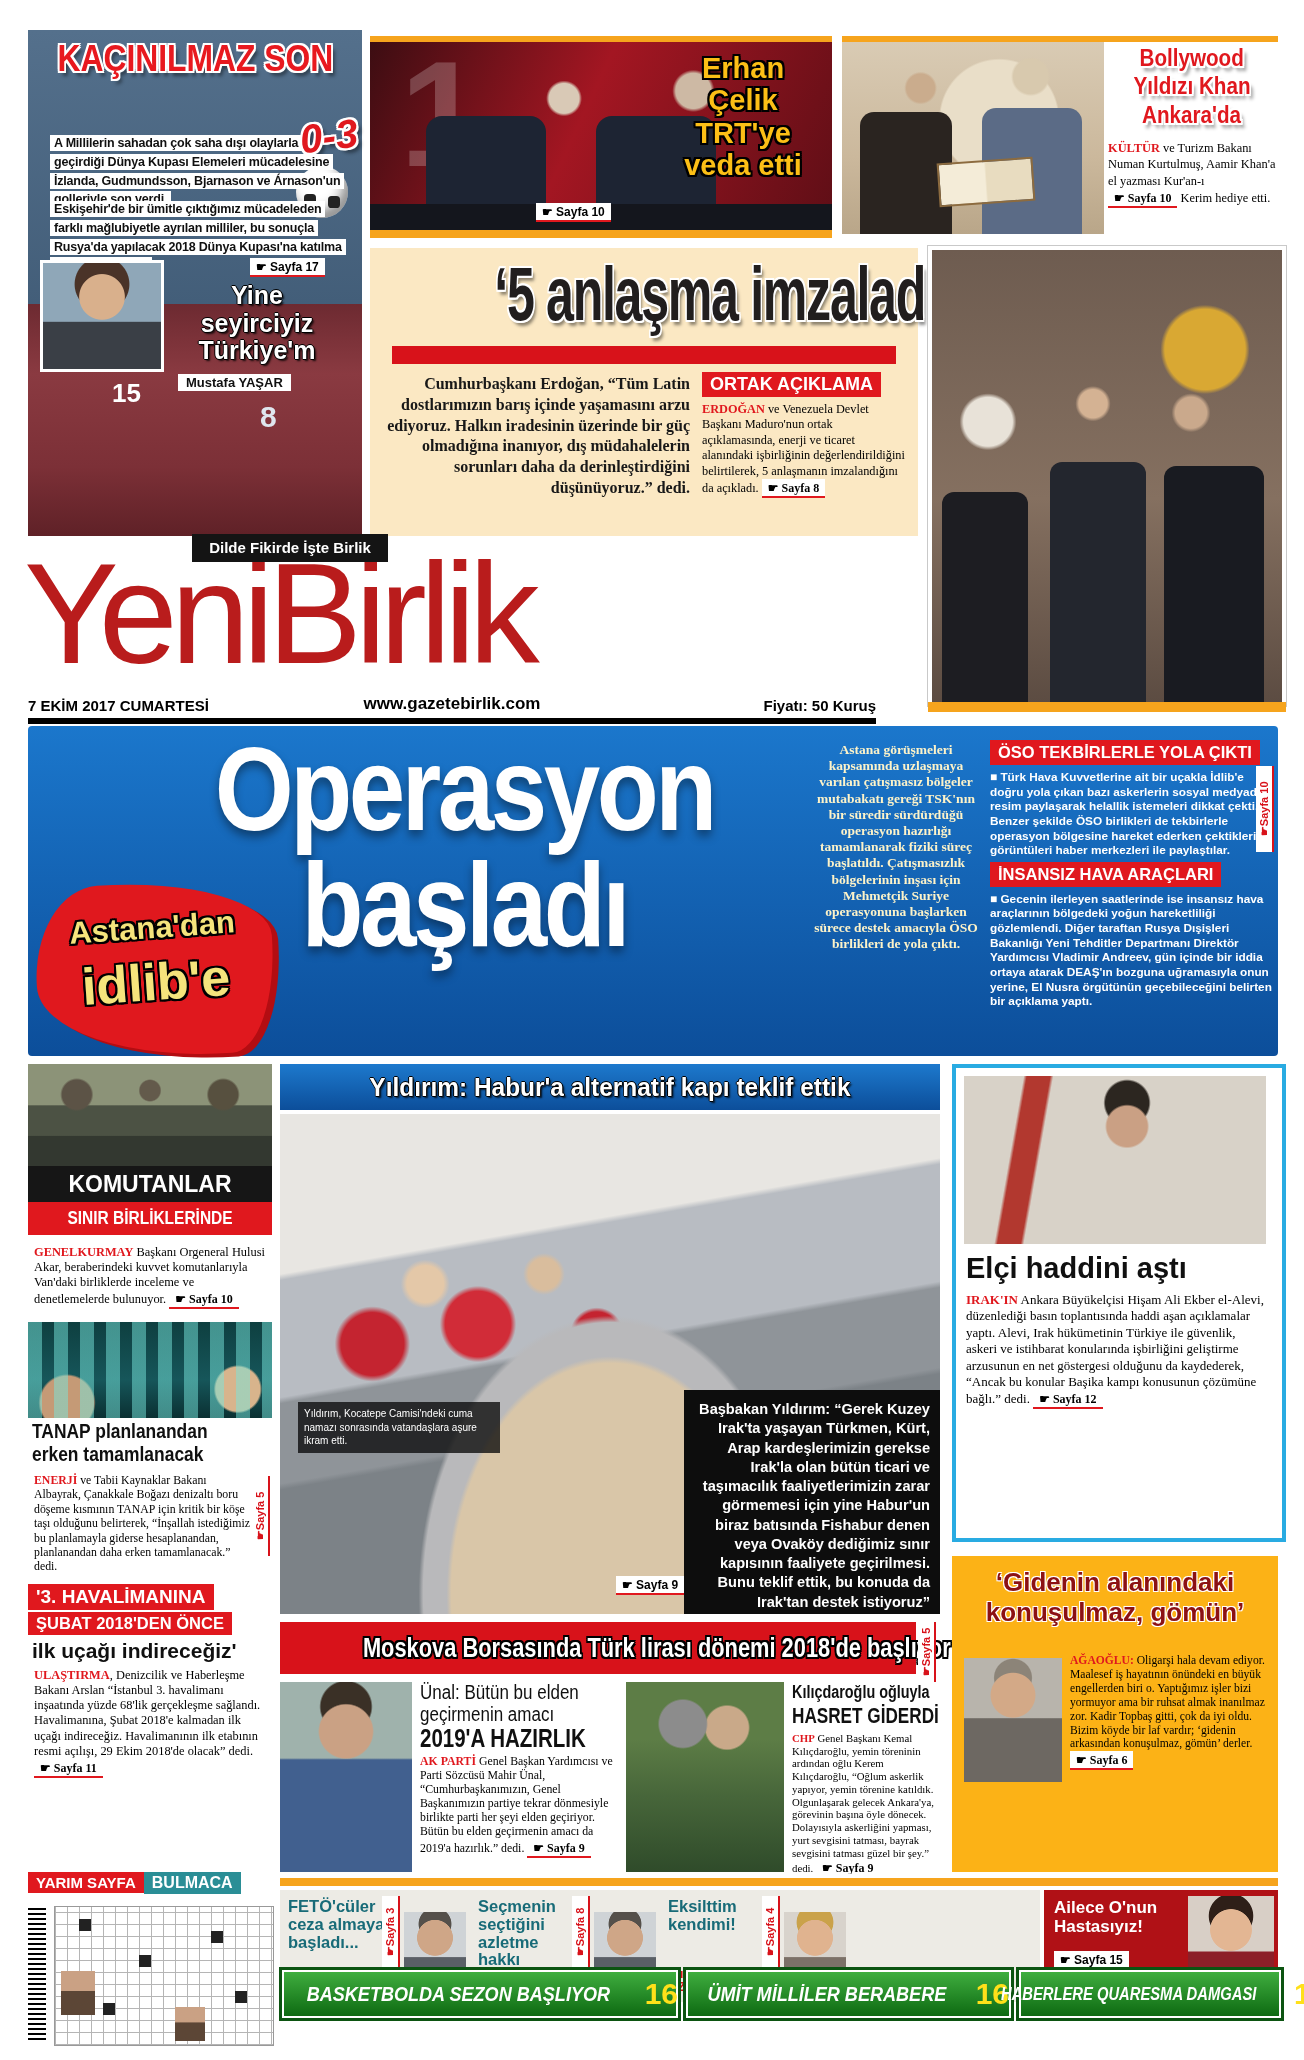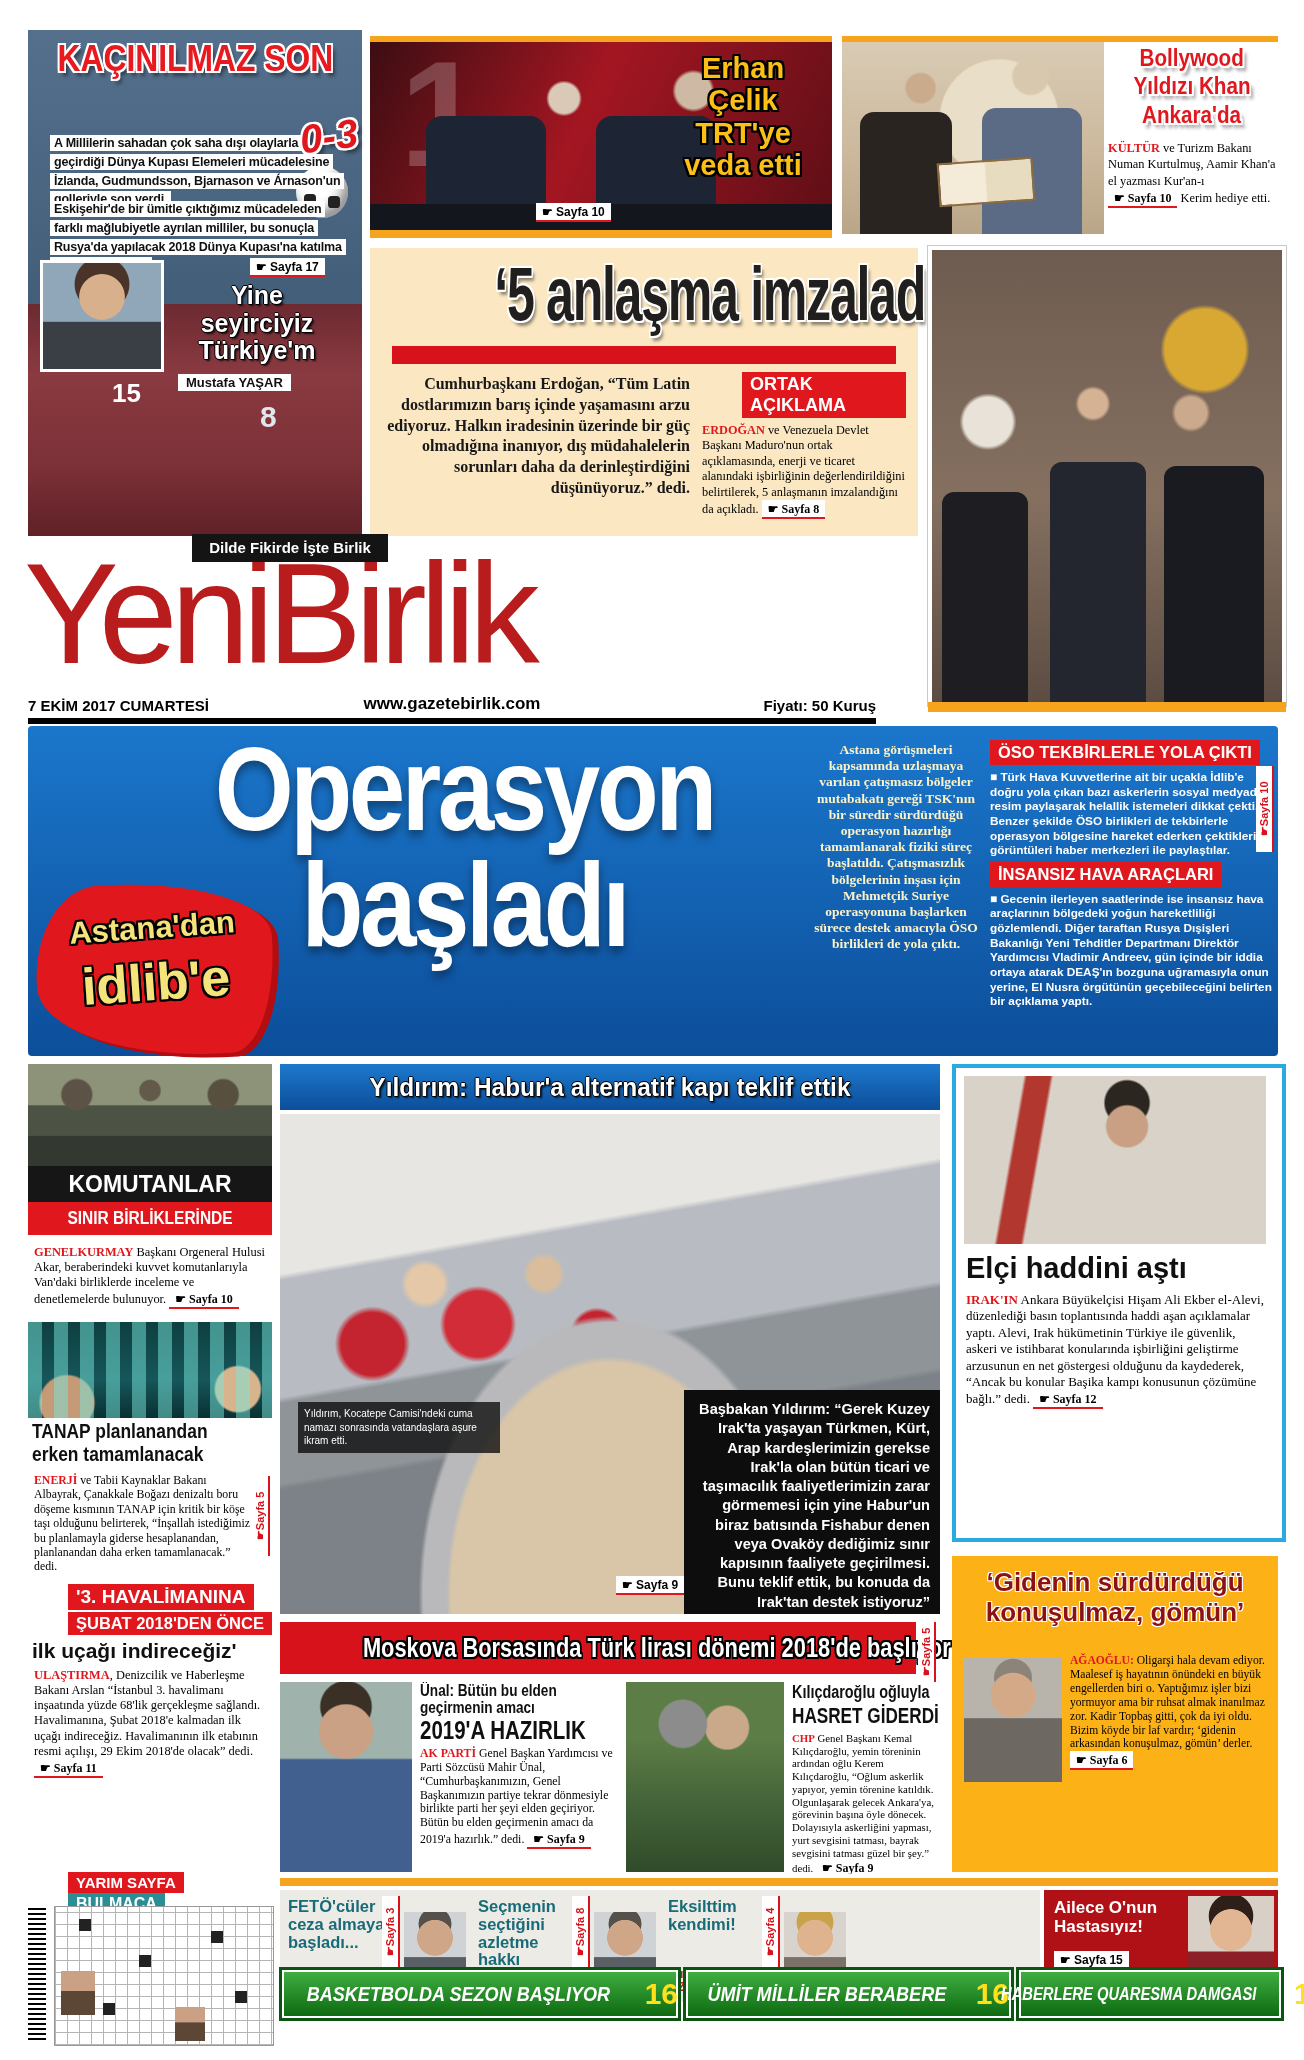--- a/index.html
+++ b/index.html
@@ -16,21 +16,21 @@
   
   .pref{display:inline-block;background:#fff;color:#000;font-weight:bold;font-size:12px;
         padding:1px 6px 0;border-bottom:2px solid #e0181e;line-height:16px;white-space:nowrap;}
   .pref::before{content:"☛ ";}
   .vref{position:absolute;background:#fff;color:#d8121a;font-weight:bold;font-size:11px;
         writing-mode:vertical-rl;transform:rotate(180deg);text-align:center;
         border-left:2px solid #d8121a;padding:4px 1px;line-height:14px;}
   .vref::before{content:"☛";}
   .lead{color:#e0181e;font-weight:bold;}
   .serif{font-family:"Liberation Serif",serif;}
-  .chip{display:inline-block;color:#fff;background:#e0181e;font-weight:bold;padding:2px 8px;margin-left:40px;}
+  .chip{display:inline-block;color:#fff;background:#e0181e;font-weight:bold;padding:2px 8px;}
   .hl{background:#fff;color:#101010;font-weight:bold;padding:1px 4px;
       -webkit-box-decoration-break:clone;box-decoration-break:clone;}
   
   #kac{left:28px;top:30px;width:334px;height:506px;background:linear-gradient(180deg,#54708c,#415c77 60%,#3a5470);}
   #kac .hline{position:absolute;top:8px;left:0;right:0;text-align:center;color:#e8191f;font-weight:bold;font-size:37px;}
   #kac .score{position:absolute;top:84px;right:4px;color:#e0181e;font-style:italic;font-weight:bold;font-size:40px;transform:rotate(-7deg);}
   #kac .ball{position:absolute;top:136px;right:14px;width:52px;height:52px;border-radius:50%;
      background:radial-gradient(circle at 35% 30%,#fff 0 55%,#e8e8e8 70%),#fff;
      box-shadow:inset -6px -8px 12px rgba(0,0,0,.35);}
   #kac .ball i{position:absolute;width:12px;height:12px;background:#222;border-radius:30%;}
@@ -154,21 +154,21 @@
   #asure .pr{position:absolute;left:336px;top:462px;}
   #mosk{left:280px;top:1622px;width:636px;height:52px;background:#d8121a;color:#fff;
      font-weight:bold;font-size:28px;text-align:center;line-height:52px;}
   #moskref{left:918px;top:1622px;height:52px;}
   
   #unalph{left:280px;top:1682px;width:132px;height:190px;
      background:radial-gradient(circle at 50% 26%,#caa184 0 17%,transparent 18%),
                 radial-gradient(circle at 50% 13%,#3a3026 0 14%,transparent 15%),
                 linear-gradient(180deg,#9fb2ac 40%,#41608f 41%);}
   #unal{left:420px;top:1682px;width:198px;height:192px;overflow:hidden;}
-  #unal .h12{font-weight:bold;font-size:16px;line-height:1.08;color:#101010;}
+  #unal .h12{font-weight:normal;font-size:20px;line-height:1.08;color:#101010;}
   #unal .h3{font-weight:bold;font-size:25px;line-height:1.05;color:#101010;}
   #unal .bd{font-size:11.8px;line-height:1.18;margin-top:4px;}
   #hug{left:626px;top:1682px;width:158px;height:190px;
      background:radial-gradient(circle at 36% 22%,#8c8c8c 0 13%,transparent 14%),
                 radial-gradient(circle at 64% 24%,#c9a989 0 12%,transparent 13%),
                 linear-gradient(180deg,#5d7d46 30%,#47663a 60%,#2f4b2a);}
   #kil{left:792px;top:1682px;width:148px;height:192px;overflow:hidden;}
   #kil .h1{font-weight:bold;font-size:18px;color:#101010;}
   #kil .h2{font-weight:bold;font-size:22px;color:#101010;}
   #kil .bd{font-size:10.8px;line-height:1.18;margin-top:3px;}
@@ -404,21 +404,21 @@
     <div class="ph"></div>
     <div class="hd">Elçi haddini aştı</div>
     <div class="bd serif">
       <span class="lead">IRAK'IN</span><span> Ankara Büyükelçisi Hişam Ali Ekber el-Alevi, düzenlediği basın toplantısında haddi aşan açıklamalar yaptı. Alevi, Irak hükümetinin Türkiye ile güvenlik, askeri ve istihbarat konularında işbirliğini geliştirme arzusunun en net göstergesi olduğunu da kaydederek, “Ancak bu konular Başika kampı konusunun çözümüne bağlı.” dedi. </span>
       <span class="pref">Sayfa 12</span>
     </div>
   </div>
 
   <div class="abs" id="gid">
     <div class="hd">
-      <span>‘Gidenin sürdürdüğü</span><br><span>konuşulmaz, gömün’</span>
+      <span>‘Gidenin alanındaki</span><br><span>konuşulmaz, gömün’</span>
     </div>
     <div class="ph"></div>
     <div class="bd serif">
       <span class="lead">AĞAOĞLU:</span><span> Oligarşi hala devam ediyor. Maalesef iş hayatının önündeki en büyük engellerden biri o. Yaptığımız işler bizi yormuyor ama bir ruhsat almak inanılmaz zor. Kadir Topbaş gitti, çok da iyi oldu. Bizim köyde bir laf vardır; ‘gidenin arkasından konuşulmaz, gömün’ derler. </span>
       <span class="pref">Sayfa 6</span>
     </div>
   </div>
 
   <div class="abs" id="obar"></div>
   <div class="abs" id="cols">

